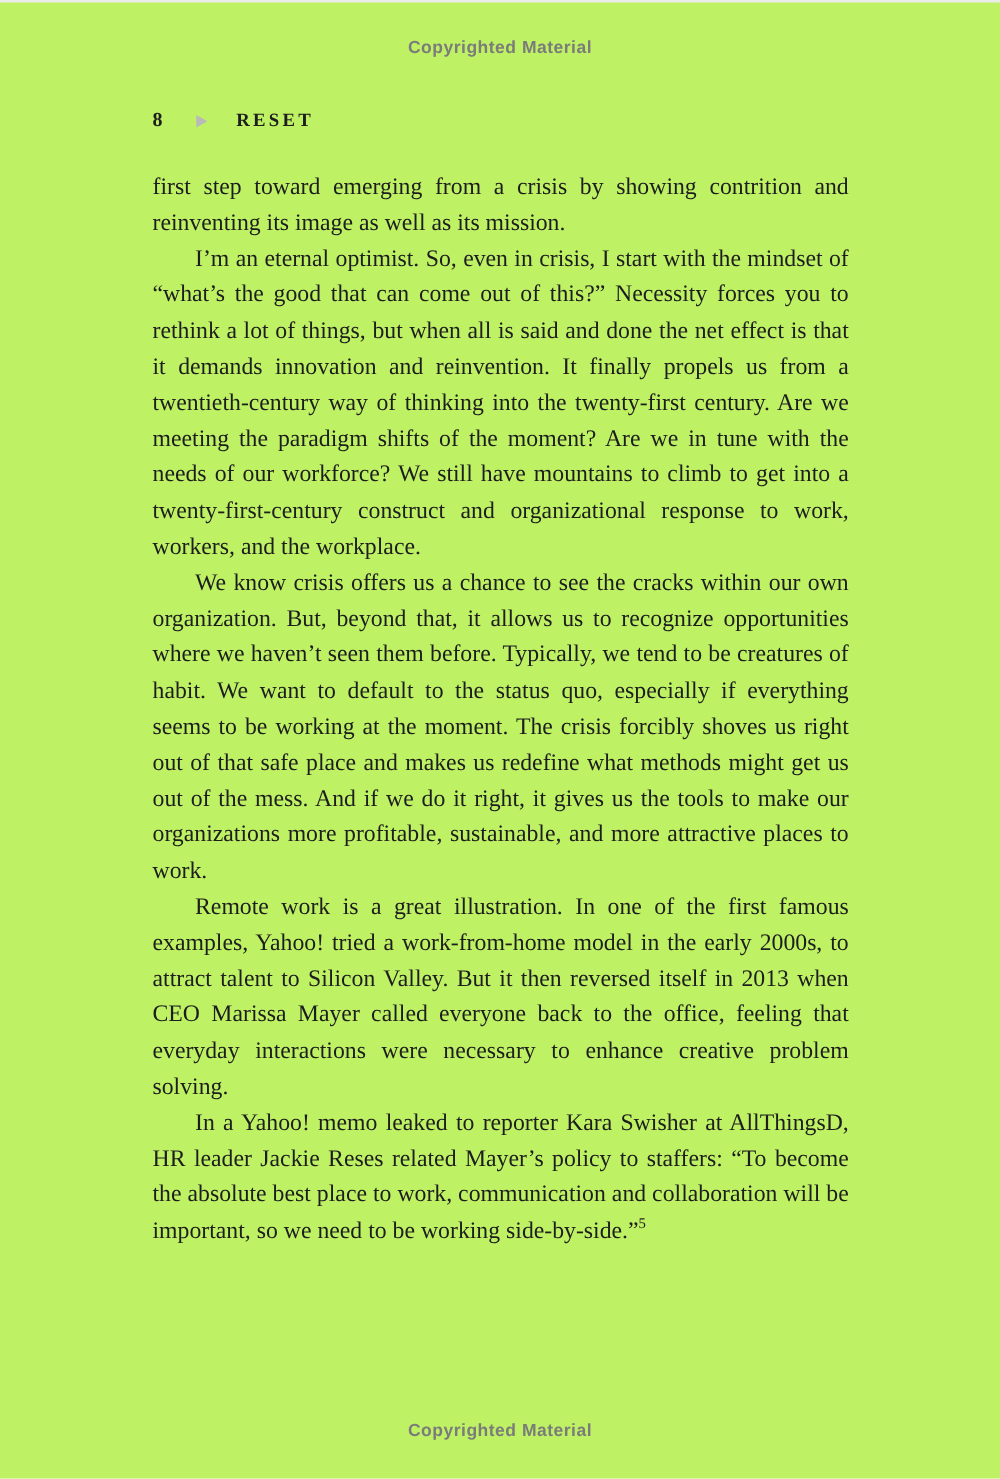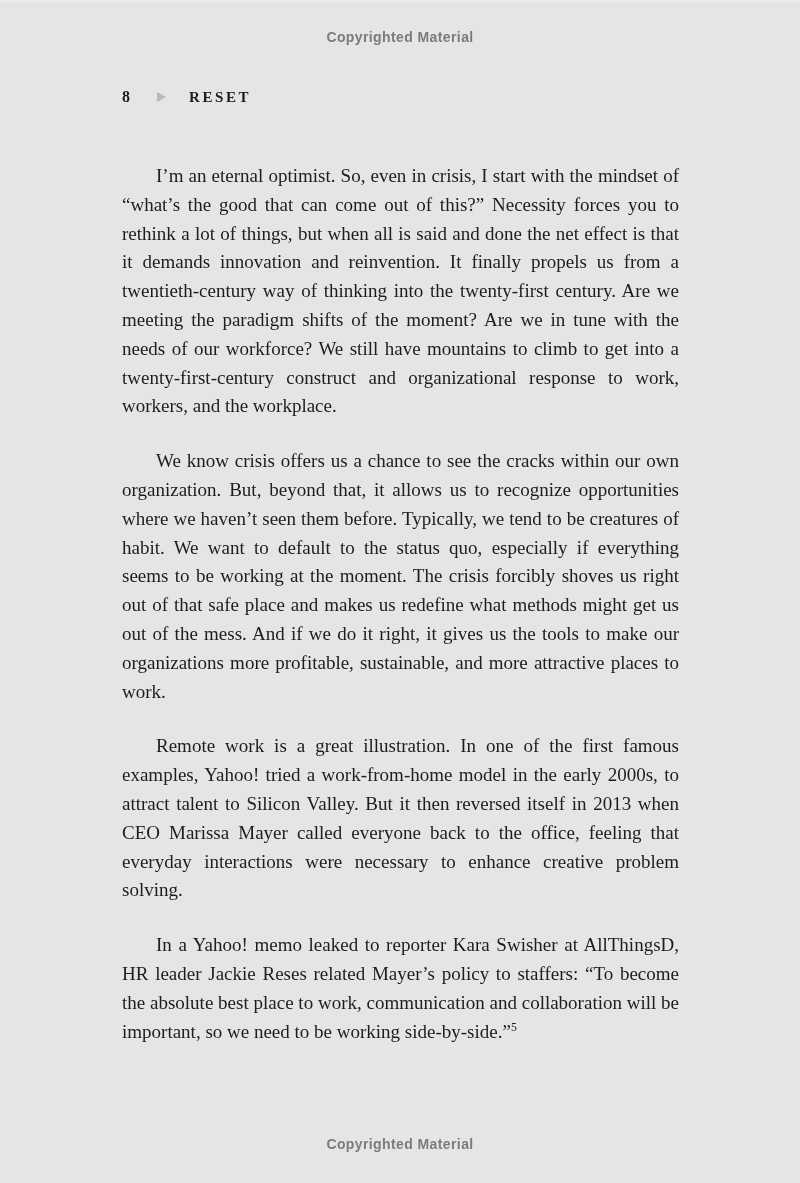--- a/index.html
+++ b/index.html
@@ -1,21 +1,21 @@
 <!DOCTYPE html>
 <html lang="en"><head>
 <meta charset="utf-8">
 <style>
   html, body { margin: 0; padding: 0; background: #ffffff; }
 
   .page {
     position: relative;
     width: 800px;
     height: 1183px;
-    background: #e5e5e5;
+    background: #bef264;
     border-top: 2px solid #ececec;
     box-sizing: border-box;
     overflow: hidden;
     font-family: "Liberation Serif", serif;
   }
 
   .copyright {
     position: absolute;
     left: 0;
     width: 100%;
@@ -62,41 +62,42 @@
     position: absolute;
     top: 134px;
     left: 122px;
     width: 557px;
     font-size: 19px;
     line-height: 28.8px;
     color: #1d1d1d;
     text-align: justify;
   }
   .para { margin: 0; }
-  .para.indent { text-indent: 34px; margin-top: 26px; }
+  .para.indent { text-indent: 34px; }
   .para sup {
     font-size: 0.62em;
     line-height: 0;
     vertical-align: super;
   }
 </style>
 </head>
 <body>
 
 <div class="page">
 
   <div class="copyright top">Copyrighted Material</div>
 
   <div class="running-head">
     <span class="page-number">8</span>
     <span class="tri"></span>
     <span class="book-title">RESET</span>
   </div>
 
   <div class="body-text" id="body-text">
+      <p class="para">first step toward emerging from a crisis by showing contrition and reinventing its image as well as its mission.</p>
       <p class="para indent">I’m an eternal optimist. So, even in crisis, I start with the mindset of “what’s the good that can come out of this?” Necessity forces you to rethink a lot of things, but when all is said and done the net effect is that it demands innovation and reinvention. It finally propels us from a twentieth-century way of thinking into the twenty-first century. Are we meeting the paradigm shifts of the moment? Are we in tune with the needs of our workforce? We still have mountains to climb to get into a twenty-first-century construct and organizational response to work, workers, and the workplace.</p>
       <p class="para indent">We know crisis offers us a chance to see the cracks within our own organization. But, beyond that, it allows us to recognize opportunities where we haven’t seen them before. Typically, we tend to be creatures of habit. We want to default to the status quo, especially if everything seems to be working at the moment. The crisis forcibly shoves us right out of that safe place and makes us redefine what methods might get us out of the mess. And if we do it right, it gives us the tools to make our organizations more profitable, sustainable, and more attractive places to work.</p>
       <p class="para indent">Remote work is a great illustration. In one of the first famous examples, Yahoo! tried a work-from-home model in the early 2000s, to attract talent to Silicon Valley. But it then reversed itself in 2013 when CEO Marissa Mayer called everyone back to the office, feeling that everyday interactions were necessary to enhance creative problem solving.</p>
       <p class="para indent">In a Yahoo! memo leaked to reporter Kara Swisher at AllThingsD, HR leader Jackie Reses related Mayer’s policy to staffers: “To become the absolute best place to work, communication and collaboration will be important, so we need to be working side-by-side.”<sup>5</sup></p>
     </div>
 
   <div class="copyright bottom">Copyrighted Material</div>
 
 </div>
 

